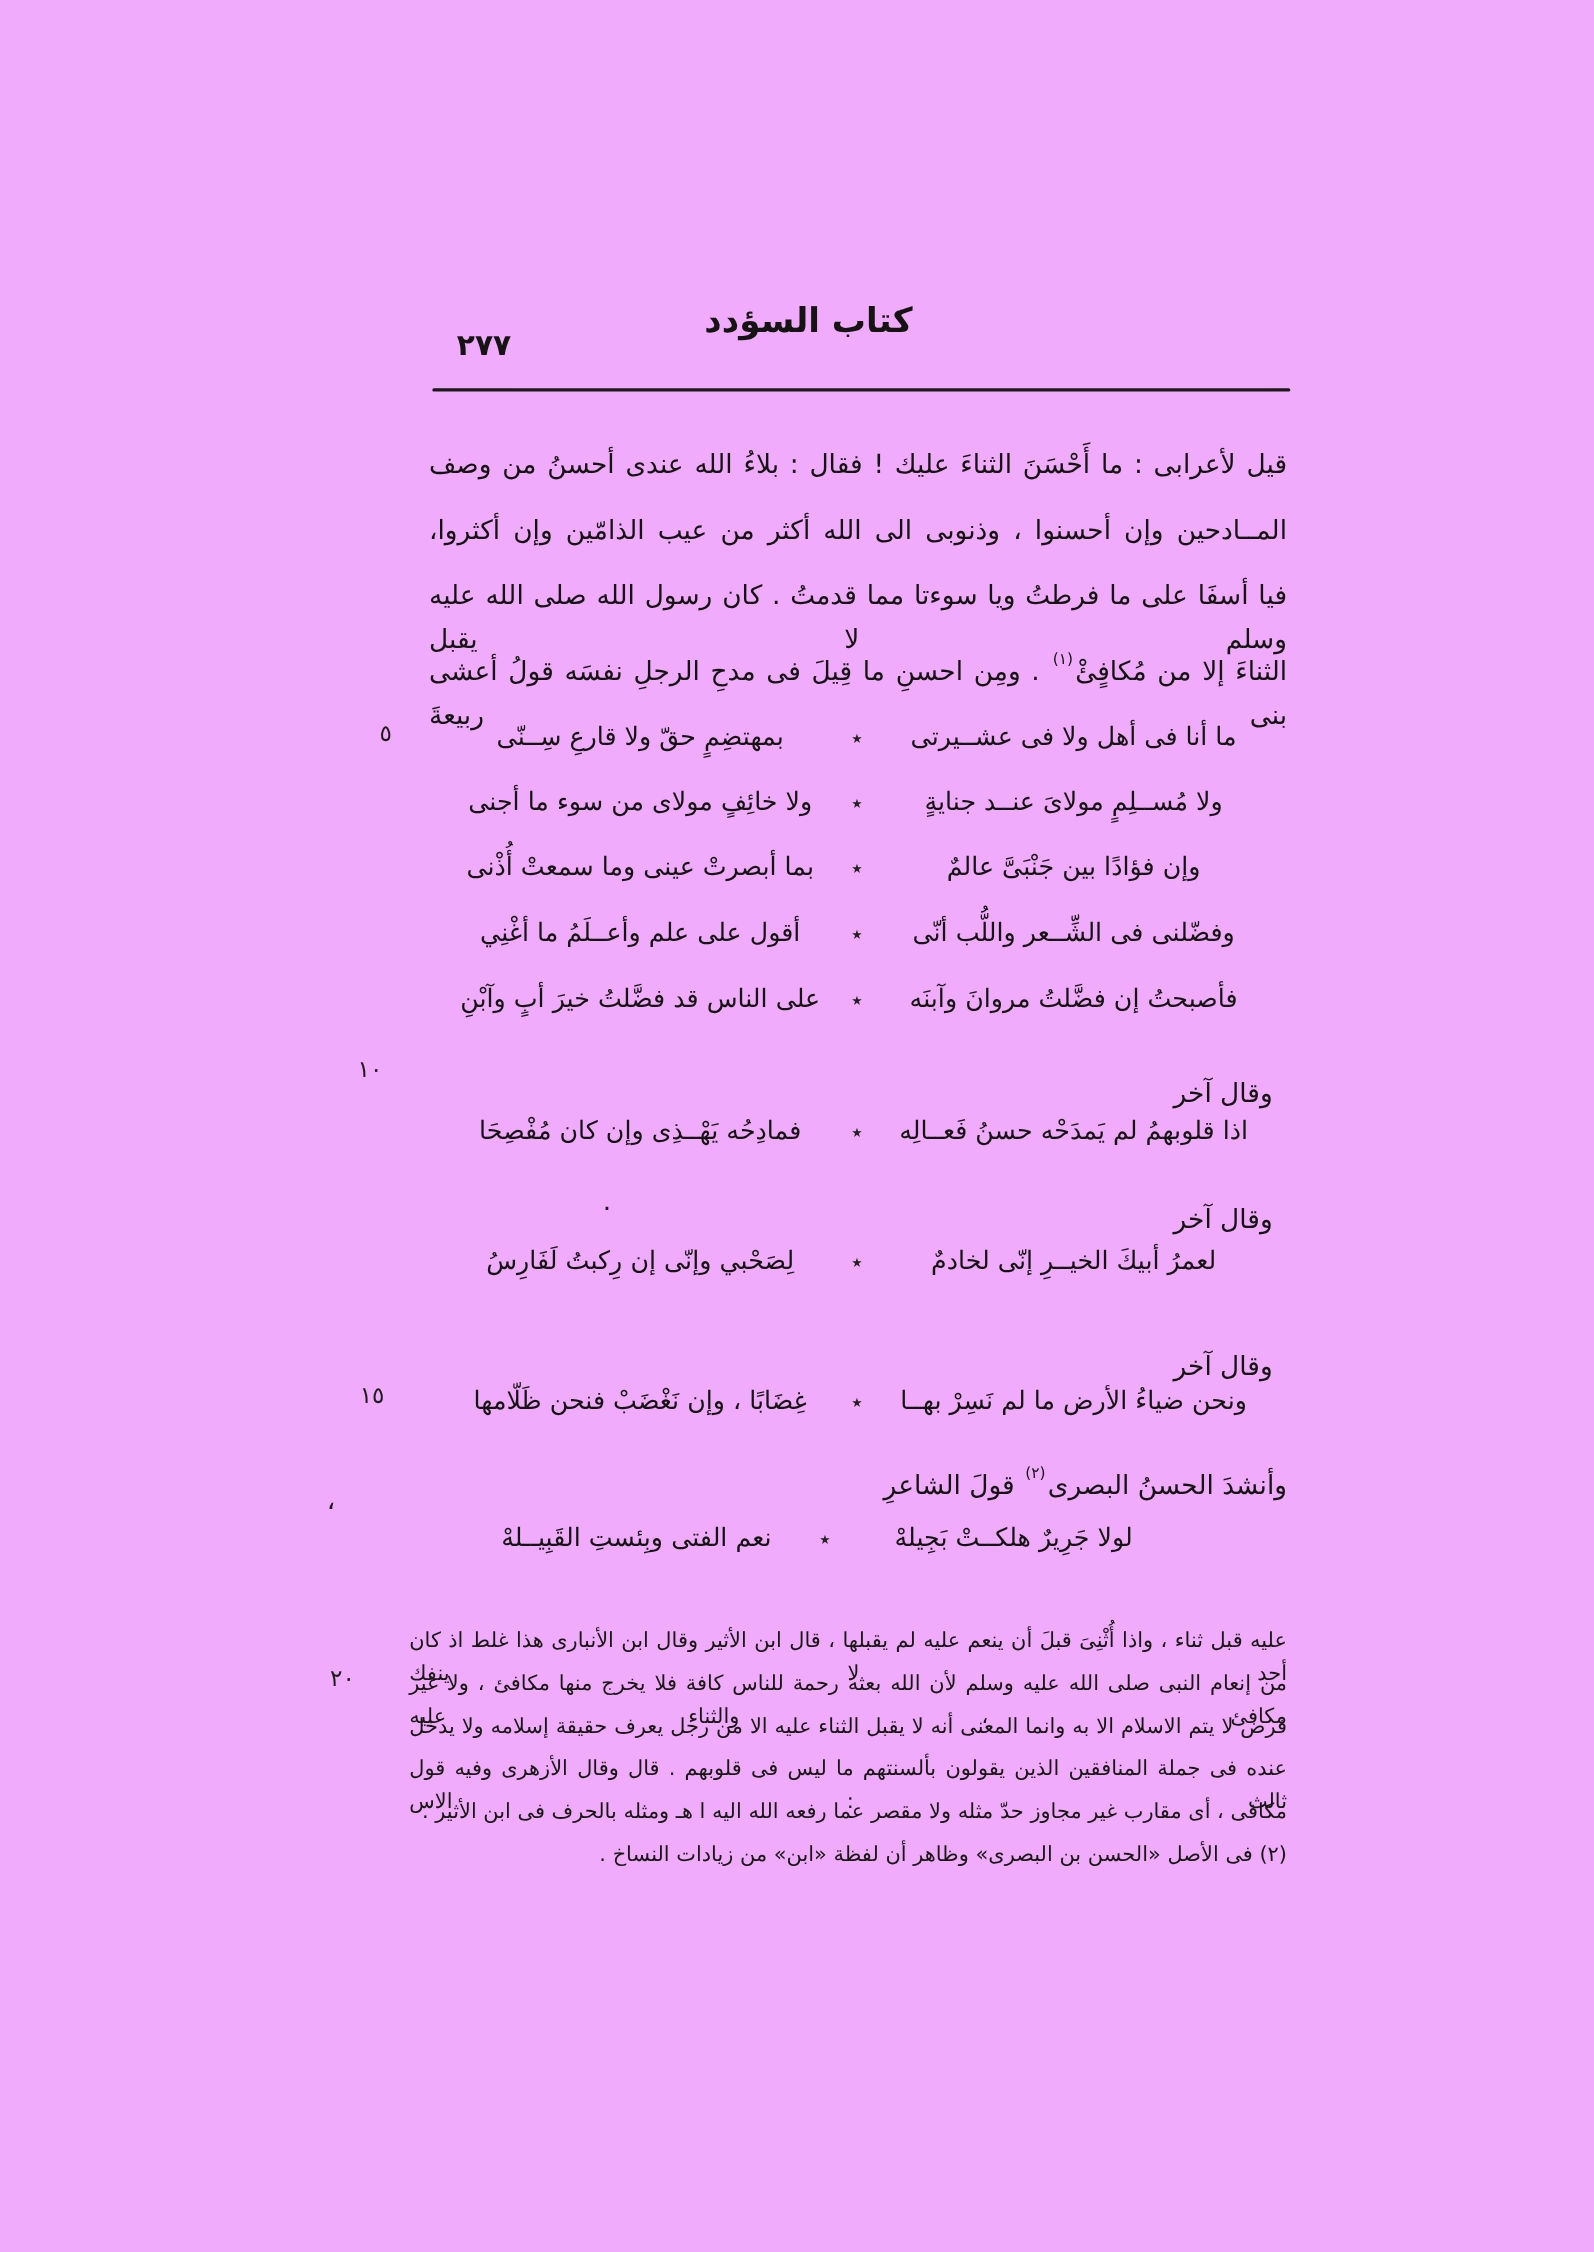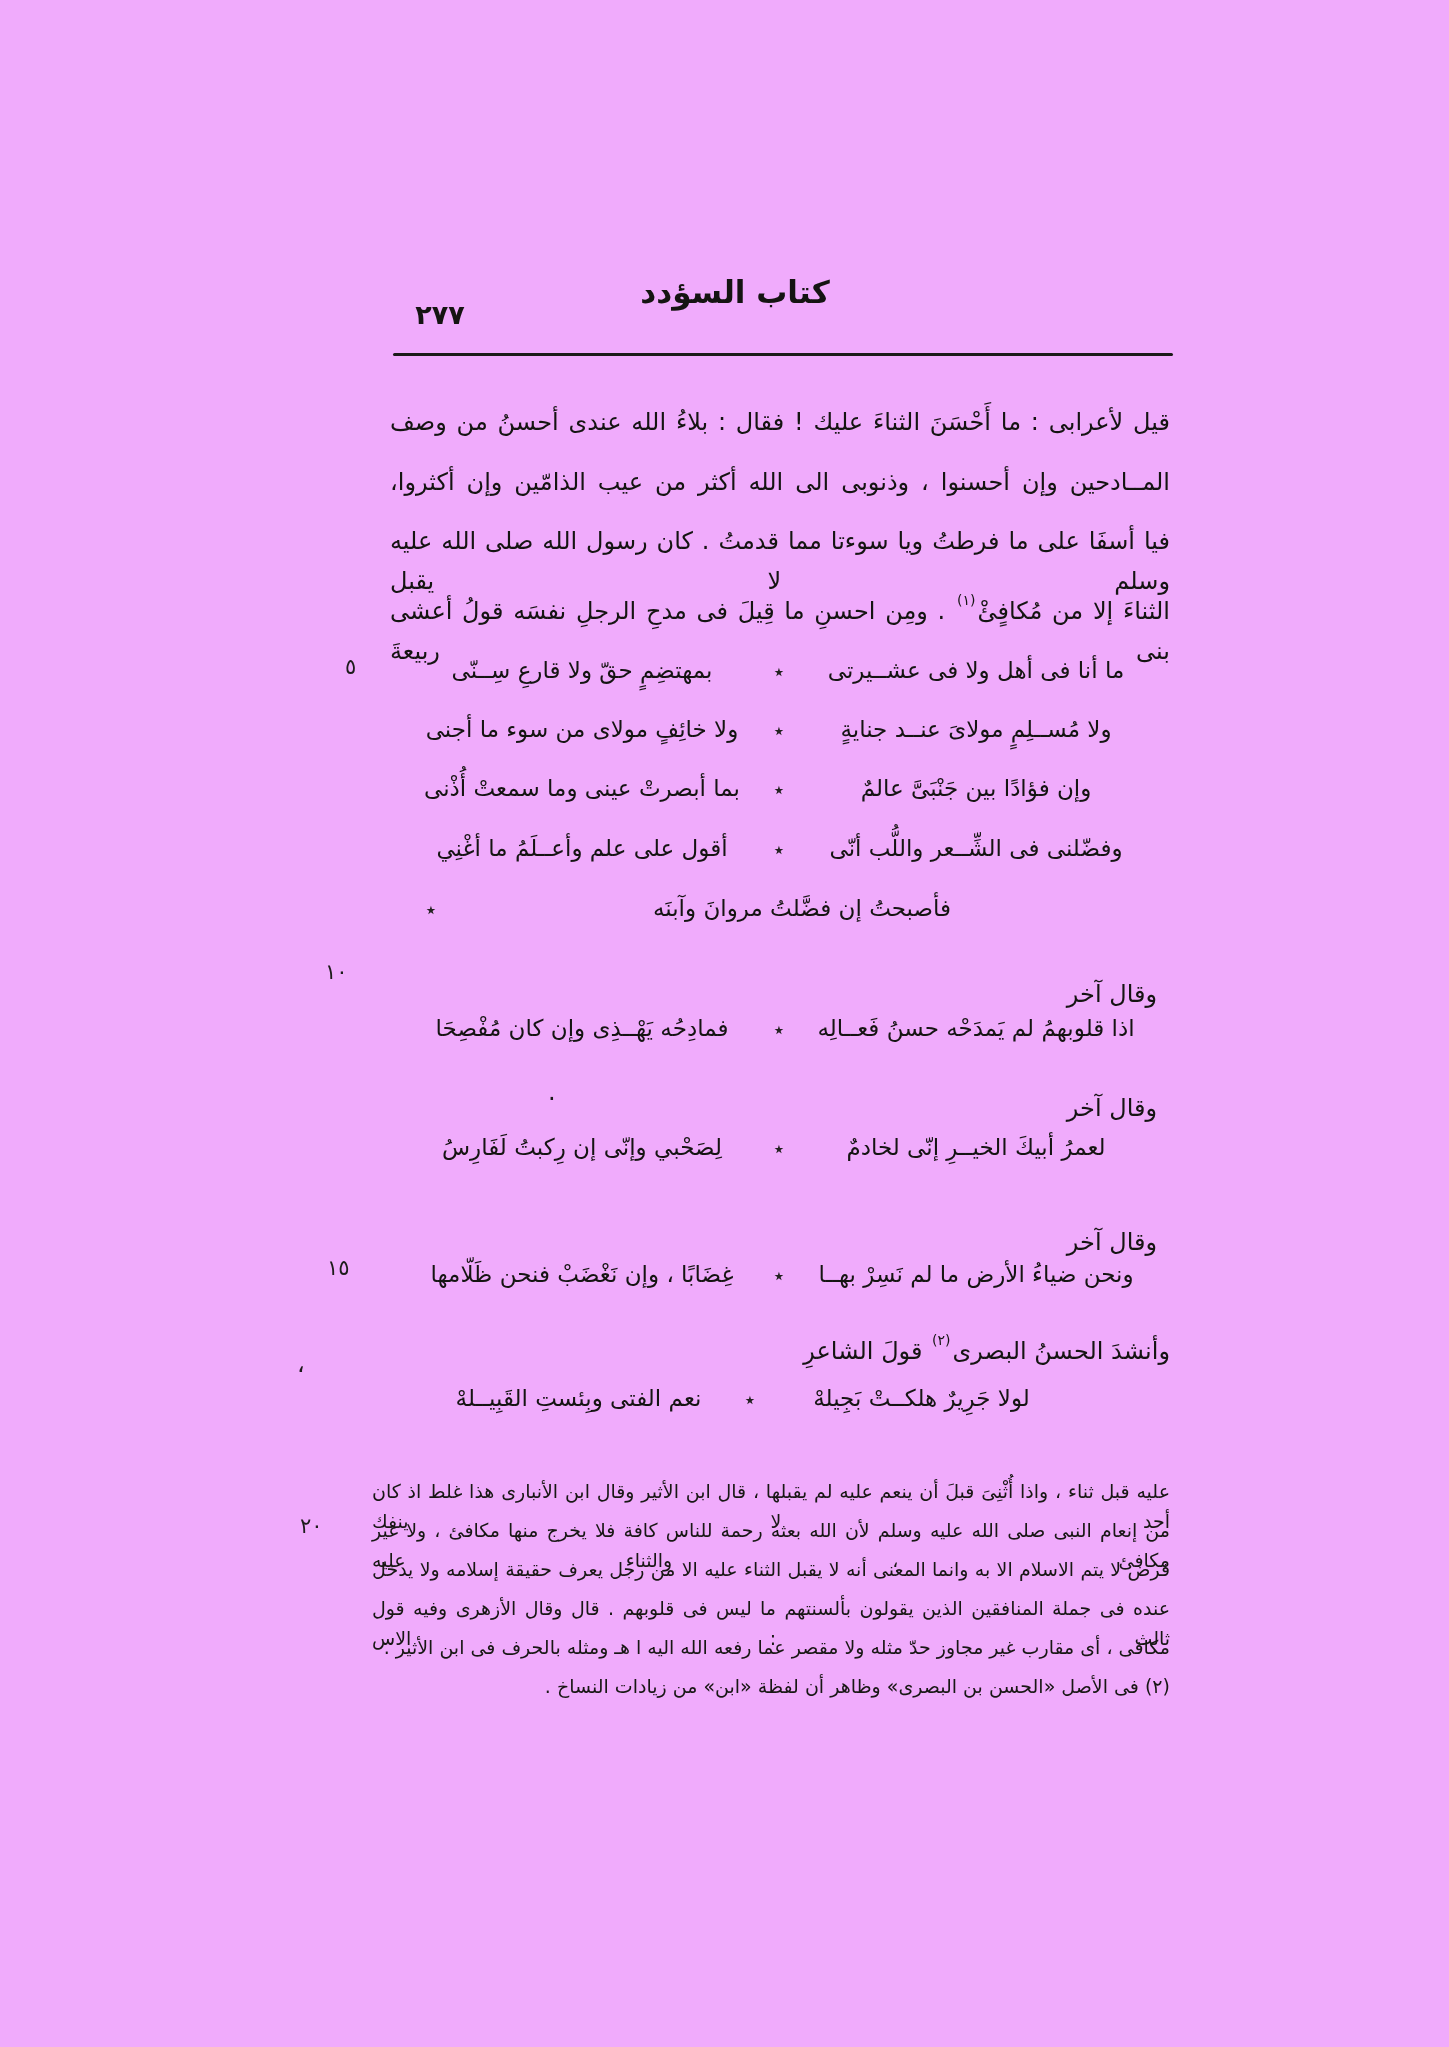--- a/index.html
+++ b/index.html
@@ -71,20 +71,21 @@
     <span class="h">بما أبصرتْ عينى وما سمعتْ أُذْنى</span>
   </div>
   <div class="abs verse" style="top:828px">
     <span class="h">وفضّلنى فى الشِّــعر واللُّب أنّى</span>
     <span class="sep">٭</span>
     <span class="h">أقول على علم وأعــلَمُ ما أغْنِي</span>
   </div>
   <div class="abs verse" style="top:888px">
     <span class="h">فأصبحتُ إن فضَّلتُ مروانَ وآبنَه</span>
     <span class="sep">٭</span>
+    <span class="h">على الناس قد فضَّلتُ خيرَ أبٍ وآبْنِ</span>
   </div>
 
   <div class="abs speaker" style="top:948px">وقال آخر</div>
   <div class="abs verse" style="top:1008px">
     <span class="h">اذا قلوبهمُ لم يَمدَحْه حسنُ فَعــالِه</span>
     <span class="sep">٭</span>
     <span class="h">فمادِحُه يَهْــذِى وإن كان مُفْصِحَا</span>
   </div>
 
   <div class="abs speaker" style="top:1062px">وقال آخر</div>

